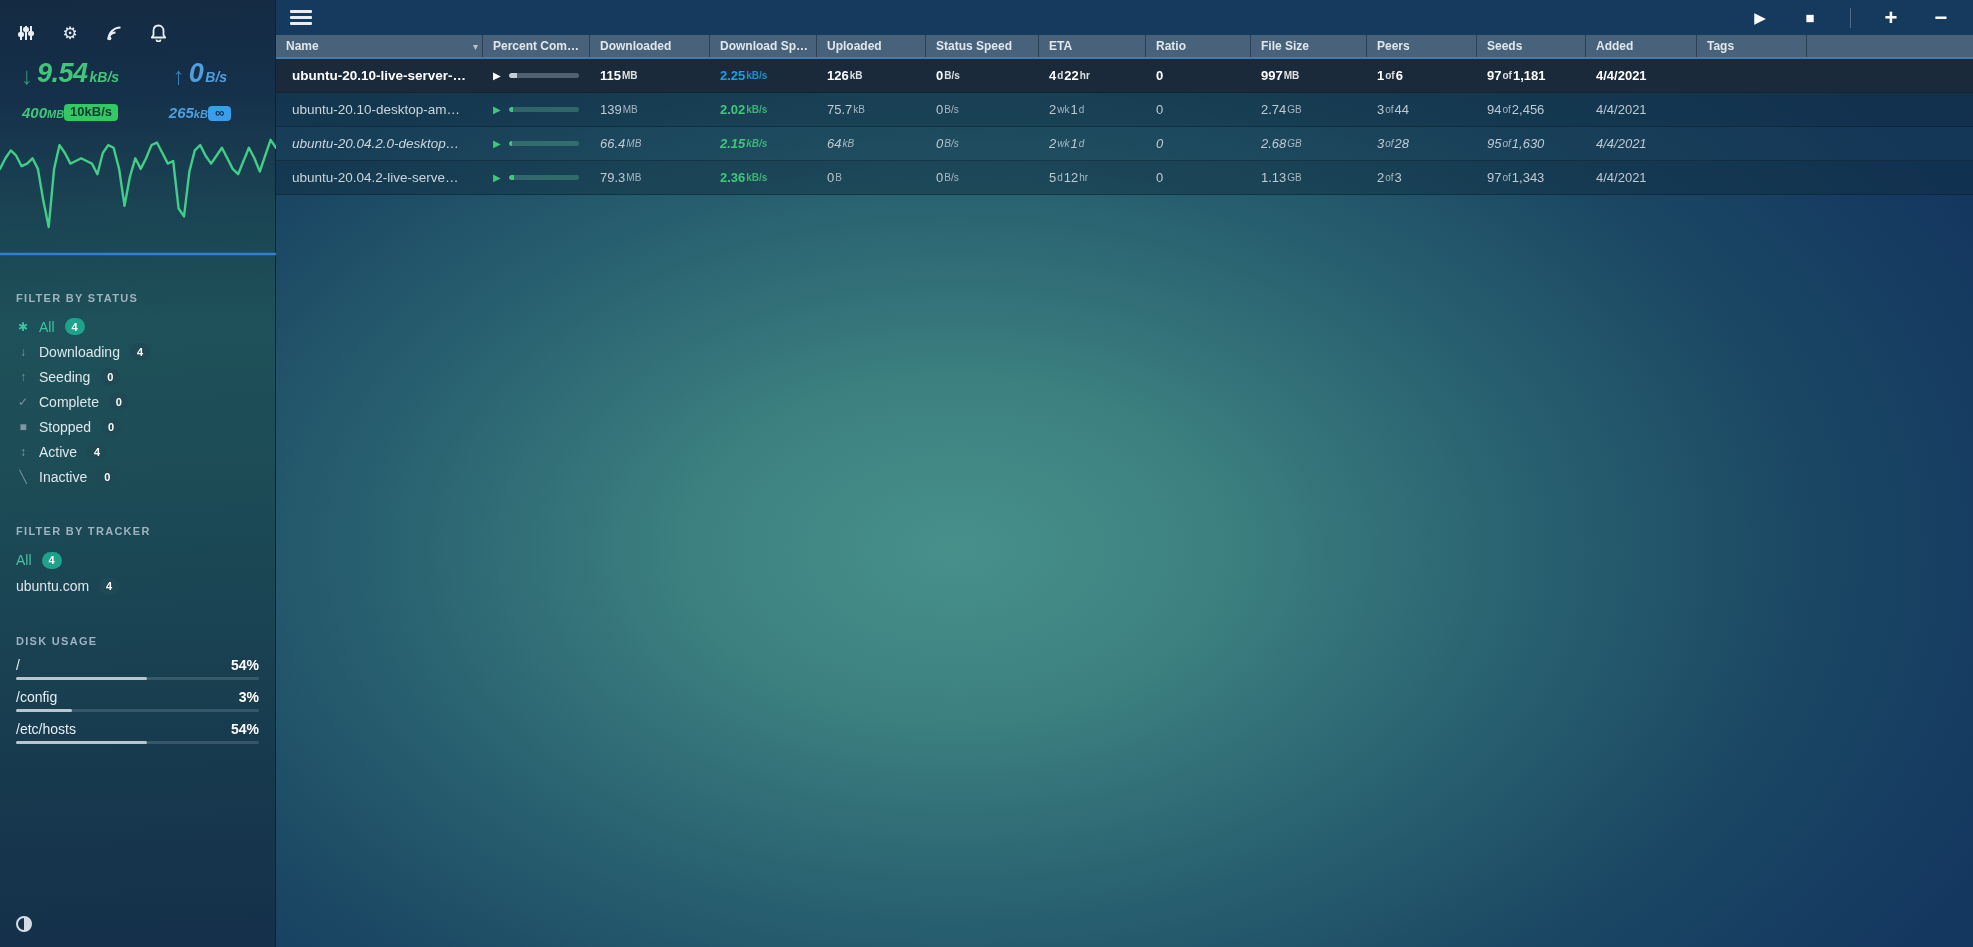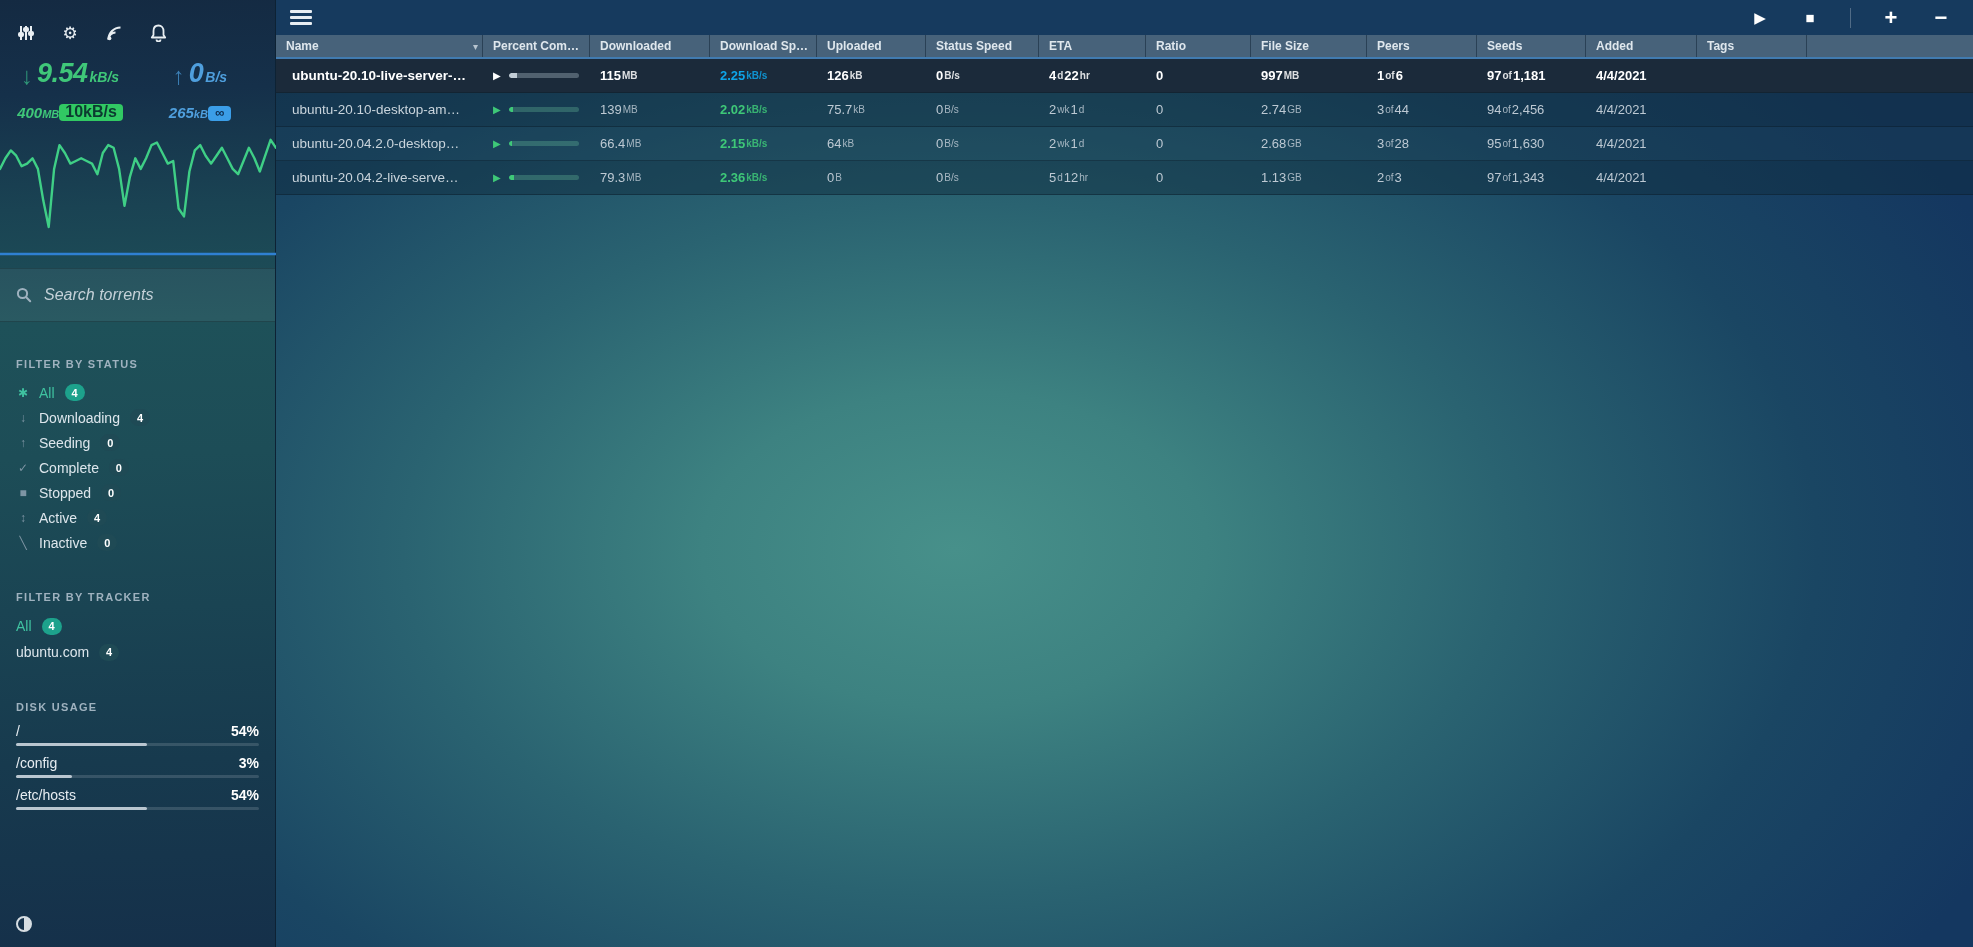--- a/index.html
+++ b/index.html
@@ -26,21 +26,21 @@
   .xfer-arrow { font-size:24px; font-style:normal; font-weight:400; transform:translateY(2px); margin-right:2px; }
   .dl .xfer-arrow { color:#2f9678; } .ul .xfer-arrow { color:#3c7fb5; }
   .xfer-big { font-size:27px; font-weight:700; letter-spacing:-0.5px; }
   .xfer-unit { font-size:14px; font-weight:700; }
   .dl .xfer-big, .dl .xfer-unit { color:#3fc779; }
   .ul .xfer-big, .ul .xfer-unit { color:#4f9fdd; }
   .xfer-sub { display:flex; align-items:flex-end; margin-top:15px; }
   .xfer-total { font-style:italic; font-size:15px; font-weight:700; }
   .dl .xfer-total { color:#3fc779; } .ul .xfer-total { color:#4f9fdd; }
   .xfer-total .unit { font-size:11px; }
-  .limit-badge { border-radius:4px; padding:1px 6px 2px; font-size:16px; font-weight:700; font-style:normal; line-height:14px; }
+  .limit-badge { border-radius:4px; padding:1px 6px 2px; font-size:13px; font-weight:700; font-style:normal; line-height:14px; }
   .dl .limit-badge { background:#31c963; color:#0c3a30; }
   .ul .limit-badge { background:#3b9ee8; color:#0d2d50; font-size:13px; padding:0 7px 1px; }
 
   .graph-wrap { height:132px; margin-top:4px; position:relative; }
   .graph-wrap svg { display:block; }
 
   .search-box {
     margin-top:12px; height:54px; display:flex; align-items:center; gap:12px; padding:0 16px;
     background:rgba(255,255,255,0.055);
     border-top:1px solid rgba(0,0,0,0.18); border-bottom:1px solid rgba(0,0,0,0.22);
@@ -96,21 +96,21 @@
   .th {
     display:flex; align-items:center; padding:0 0 0 10px; font-size:12px; font-weight:700; color:#dfe7ed;
     border-right:1px solid rgba(18,38,56,0.55); cursor:pointer; overflow:hidden; white-space:nowrap;
   }
   .th .sort { margin-left:auto; margin-right:4px; font-size:10px; color:#b7c4cf; }
   .th-fill { flex:1; border-right:none; cursor:default; }
 
   .rows { flex:0 0 auto; }
   .row { display:flex; height:34px; border-bottom:1px solid rgba(10,28,42,0.45); cursor:pointer; }
   .row:nth-child(2) { background:rgba(15,43,62,0.50); }
-  .row:nth-child(3) { background:rgba(22,54,74,0.40); }
+  .row:nth-child(3) { background:rgba(22,54,74,0.40);font-style:italic; }
   .row:nth-child(4) { background:rgba(15,43,62,0.46); }
   .row.selected { background:#1b2a3a; }
   .td {
     display:flex; align-items:center; padding-left:10px; font-size:13px; color:#bdc9d3;
     overflow:hidden; white-space:nowrap;
   }
   .td .unit { font-size:10px; opacity:.85; margin:0 1px; }
   .cell-name { font-size:13.5px; color:#c9d4dc; padding-left:16px; }
   .row.selected .td { color:#ffffff; font-weight:700; }
   .cell-dl_speed { color:#3ec878; font-weight:700; }
@@ -185,27 +185,20 @@
     </div>
   </div>
 
   <div class="graph-wrap">
     <svg id="graph-svg" width="276" height="132" viewBox="0 0 276 132">
         <polyline points="0.0,44.9 5.4,34.3 10.8,26.4 16.2,31.7 21.6,42.2 27.1,39.6 32.5,34.3 37.9,44.9 43.3,76.6 48.7,103.0 54.1,44.9 59.5,21.1 64.9,29.0 70.4,39.6 75.8,37.0 81.2,34.3 86.6,37.0 92.0,39.6 97.4,50.2 102.8,29.0 108.2,21.1 113.6,23.8 119.1,44.9 124.5,81.8 129.9,52.8 135.3,34.3 140.7,44.9 146.1,34.3 151.5,21.1 156.9,18.5 162.4,29.0 167.8,39.6 173.2,37.0 178.6,84.5 184.0,92.4 189.4,47.5 194.8,26.4 200.2,21.1 205.6,31.7 211.1,39.6 216.5,31.7 221.9,23.8 227.3,34.3 232.7,44.9 238.1,50.2 243.5,37.0 248.9,23.8 254.4,34.3 259.8,47.5 265.2,31.7 270.6,15.8 276.0,23.8" fill="none" stroke="#3fcf86" stroke-width="2.4" stroke-linejoin="round" stroke-linecap="round"></polyline>
         <line x1="0" y1="130" x2="276" y2="130" stroke="#2f80d2" stroke-width="2.6"></line>
       </svg>
   </div>
 
-  <div class="search-box">
-    <svg width="16" height="16" viewBox="0 0 16 16">
-        <circle cx="6.5" cy="6.5" r="4.6" fill="none" stroke="#9fb2bf" stroke-width="2"></circle>
-        <line x1="10.2" y1="10.2" x2="14.2" y2="14.2" stroke="#9fb2bf" stroke-width="2" stroke-linecap="round"></line>
-      </svg>
-    <input class="search-input" type="text" placeholder="Search torrents" style="">
-  </div>
 
   <div class="filters">
     <div class="section-title">Filter by Status</div>
     <ul class="filter-list" id="status-list">
         <li class="filter-item active">
           <span class="f-icon">✱</span>
           <span>All</span>
           <span class="badge">4</span>
         </li>
         <li class="filter-item">

